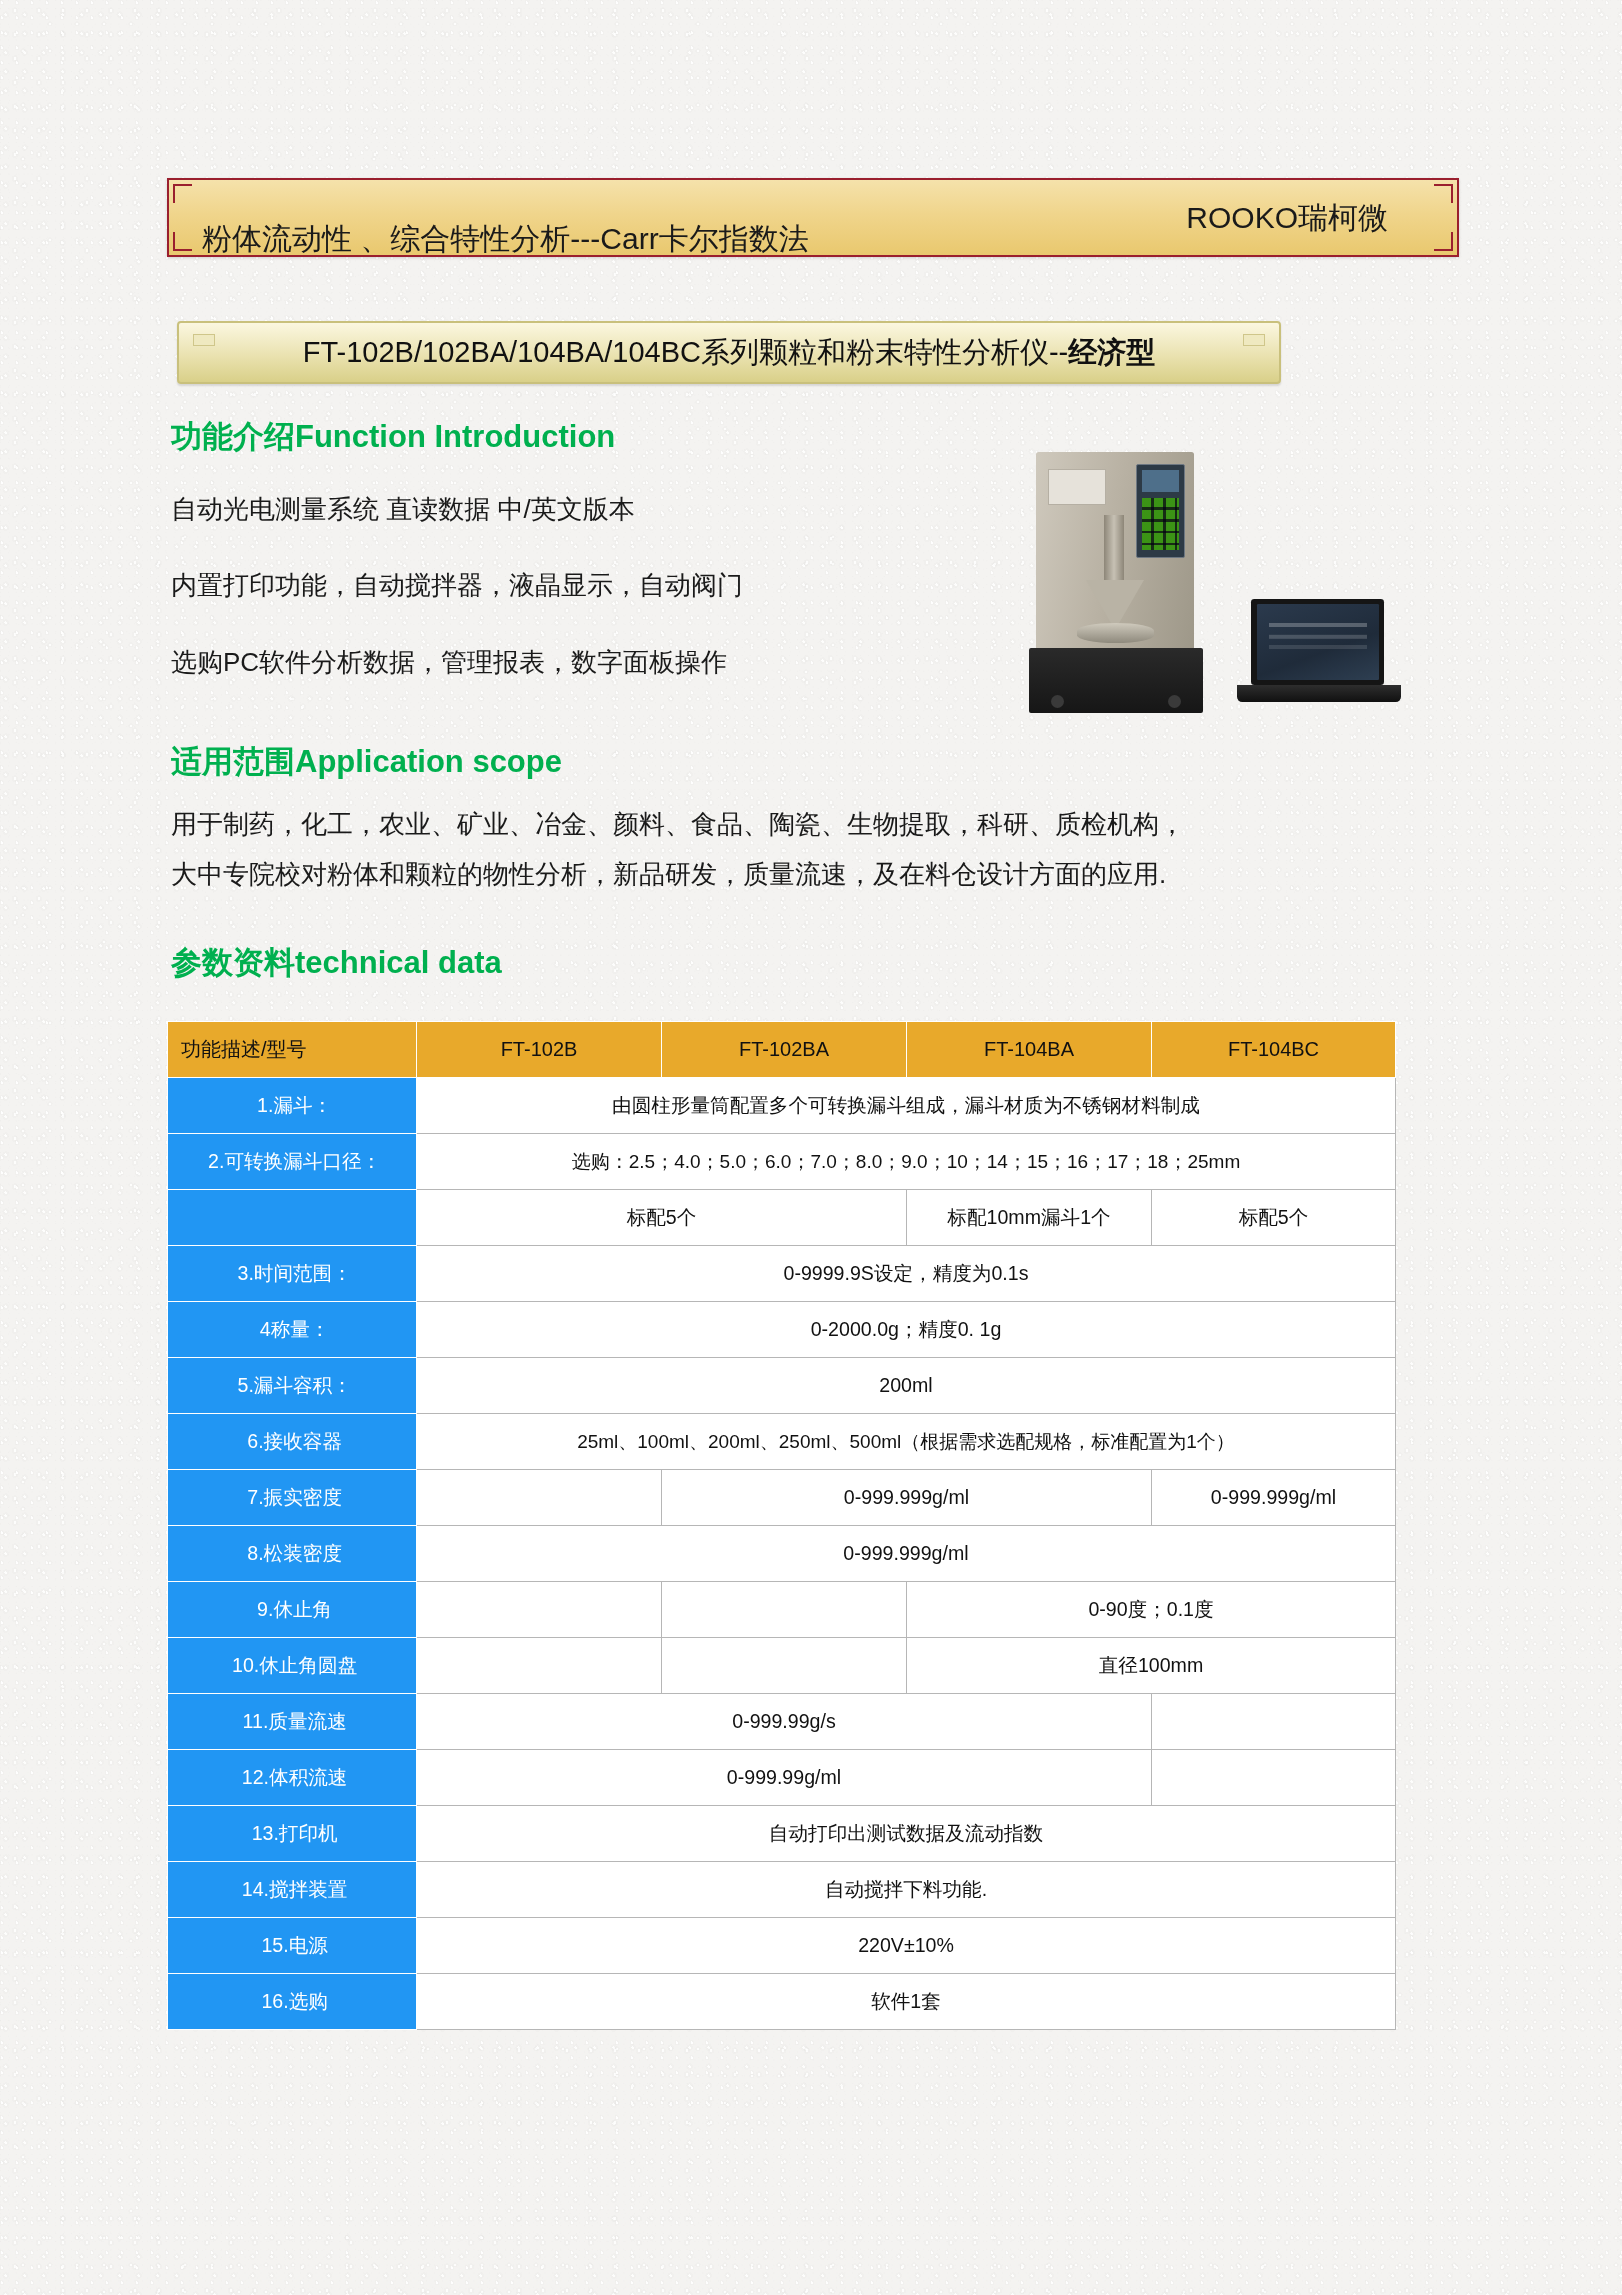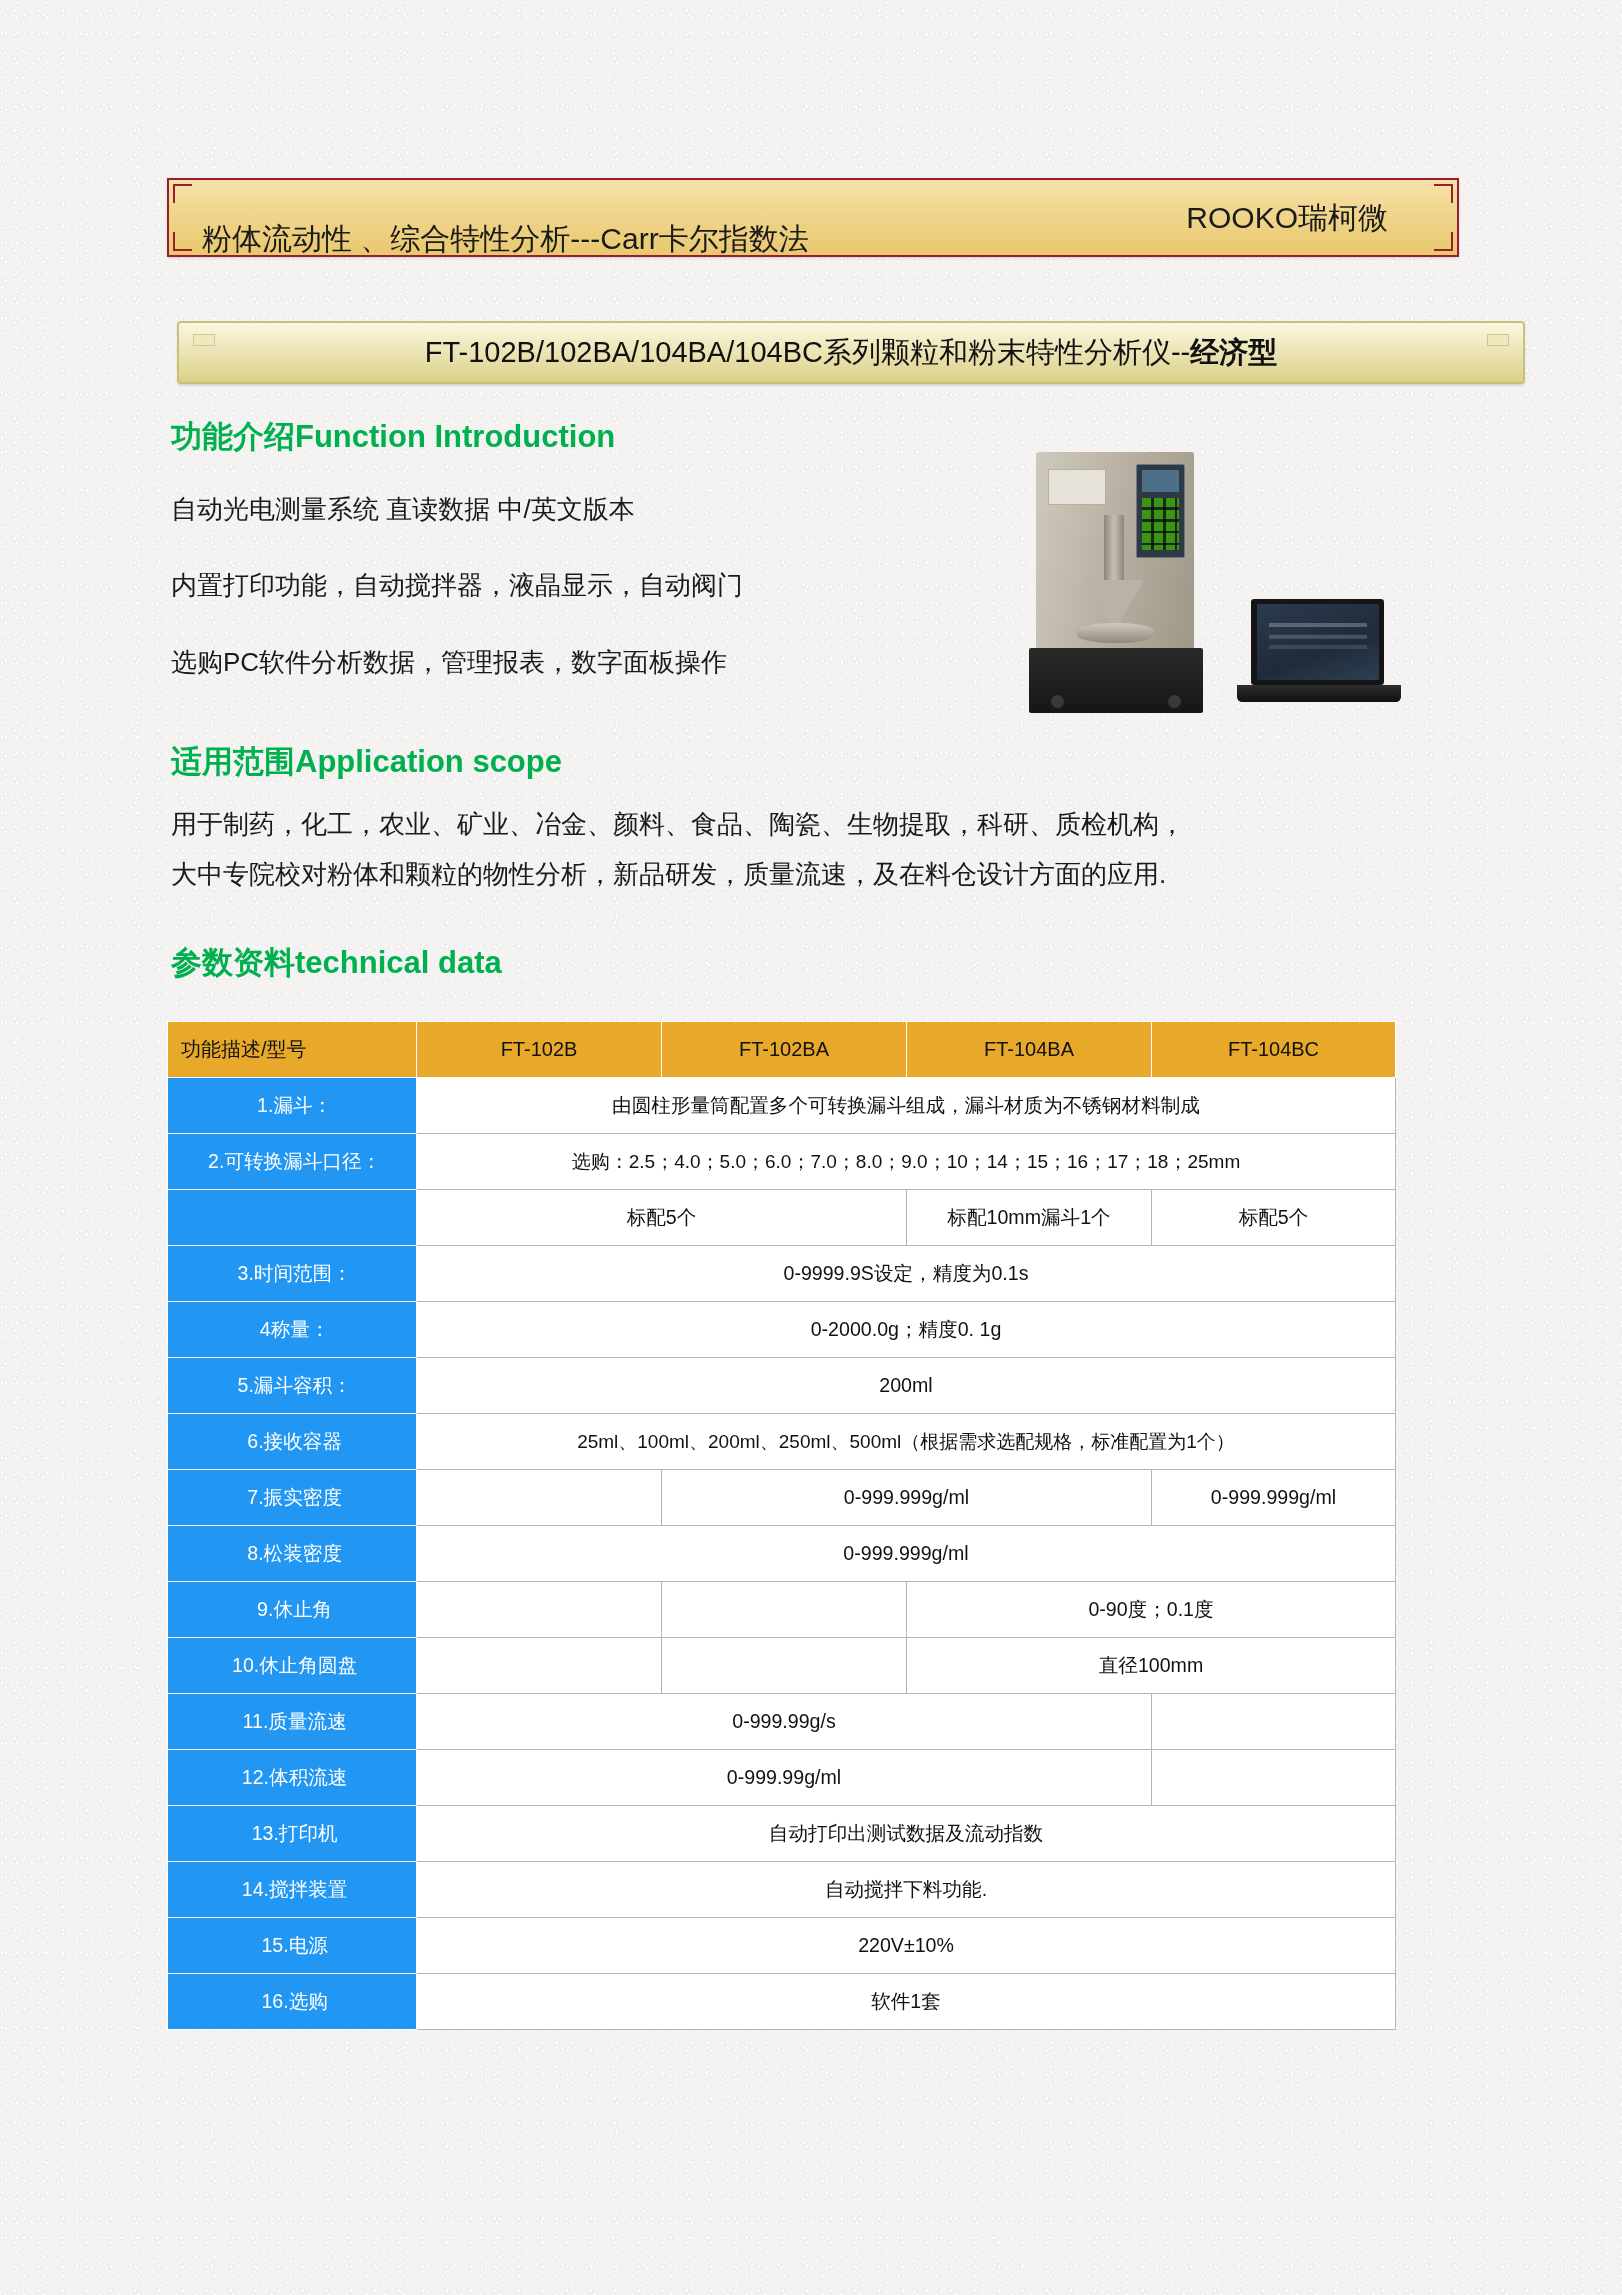--- a/index.html
+++ b/index.html
@@ -73,21 +73,21 @@
     font-size: 30px;
     color: #1a1a1a;
     white-space: nowrap;
   }
 
   
   .model-banner {
     position: absolute;
     left: 177px;
     top: 321px;
-    width: 1348px;
+    width: 1104px;
     height: 63px;
     background: linear-gradient(180deg, #fbf7e0 0%, #eae2b0 55%, #d9d089 100%);
     border: 2px solid #c9c07c;
     border-radius: 3.9px;
     box-sizing: border-box;
     display: flex;
     align-items: center;
     justify-content: center;
     box-shadow: 0 1.3px 2px rgba(0,0,0,0.12);
   }

